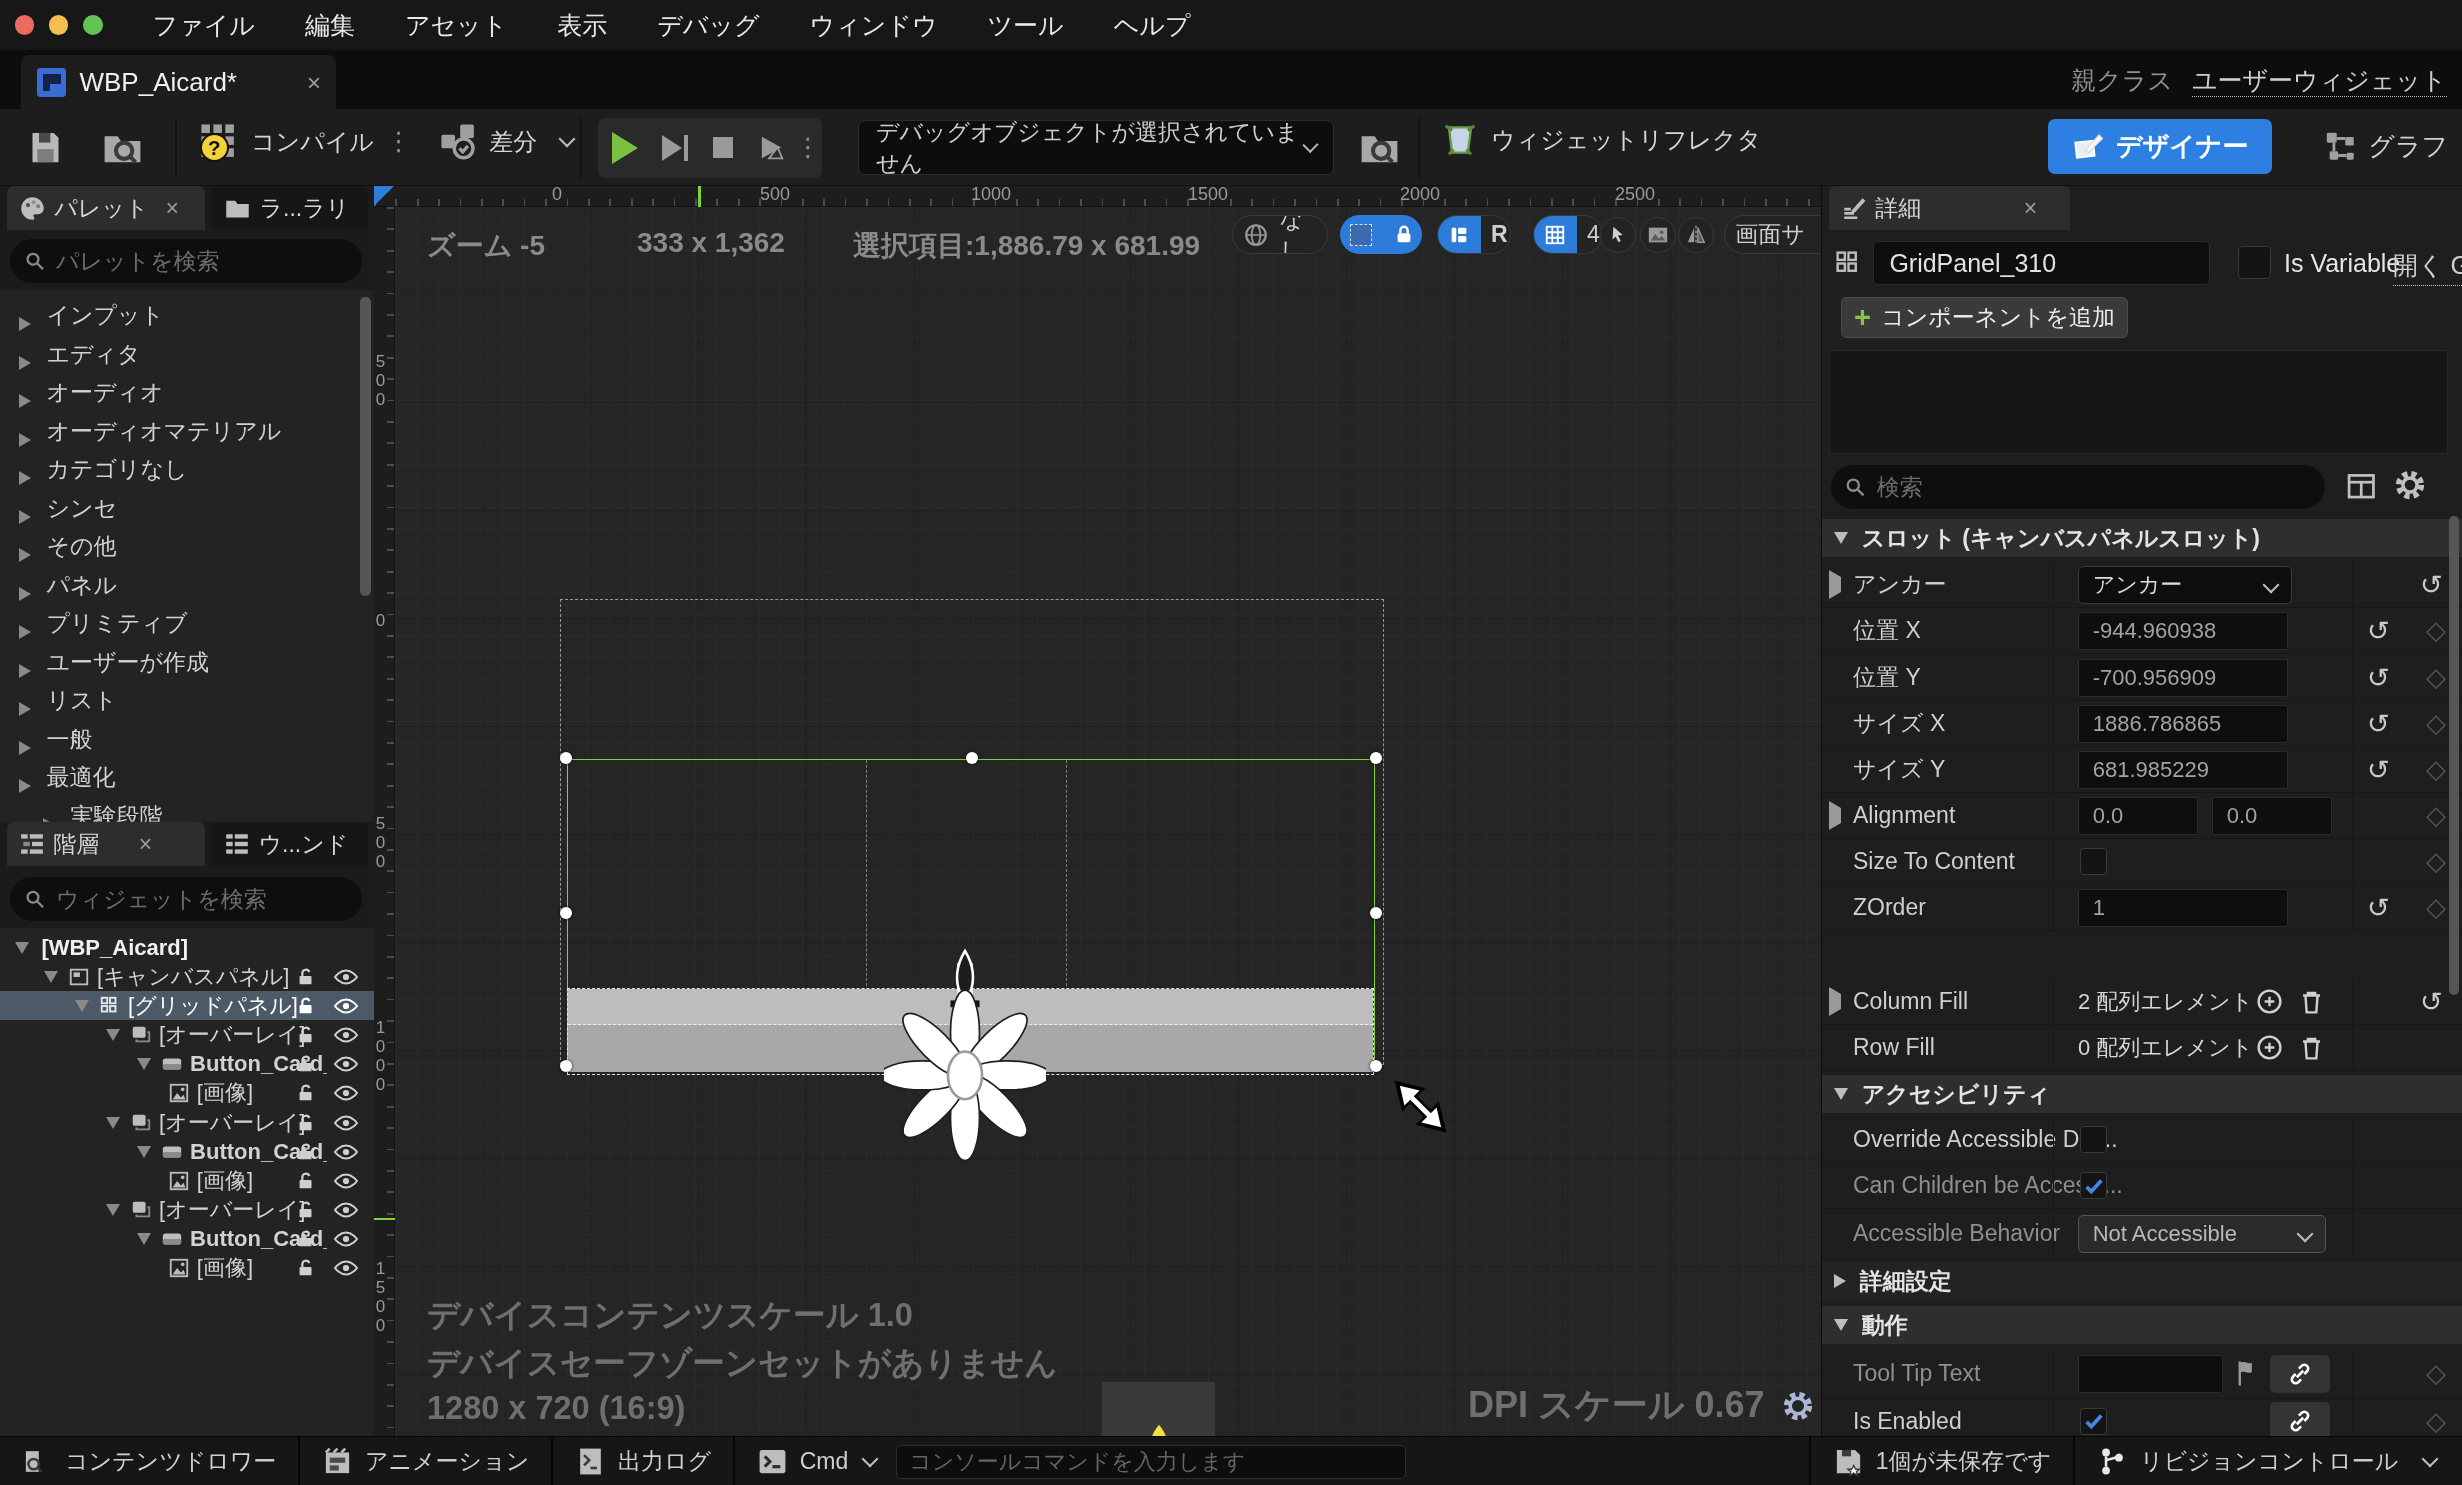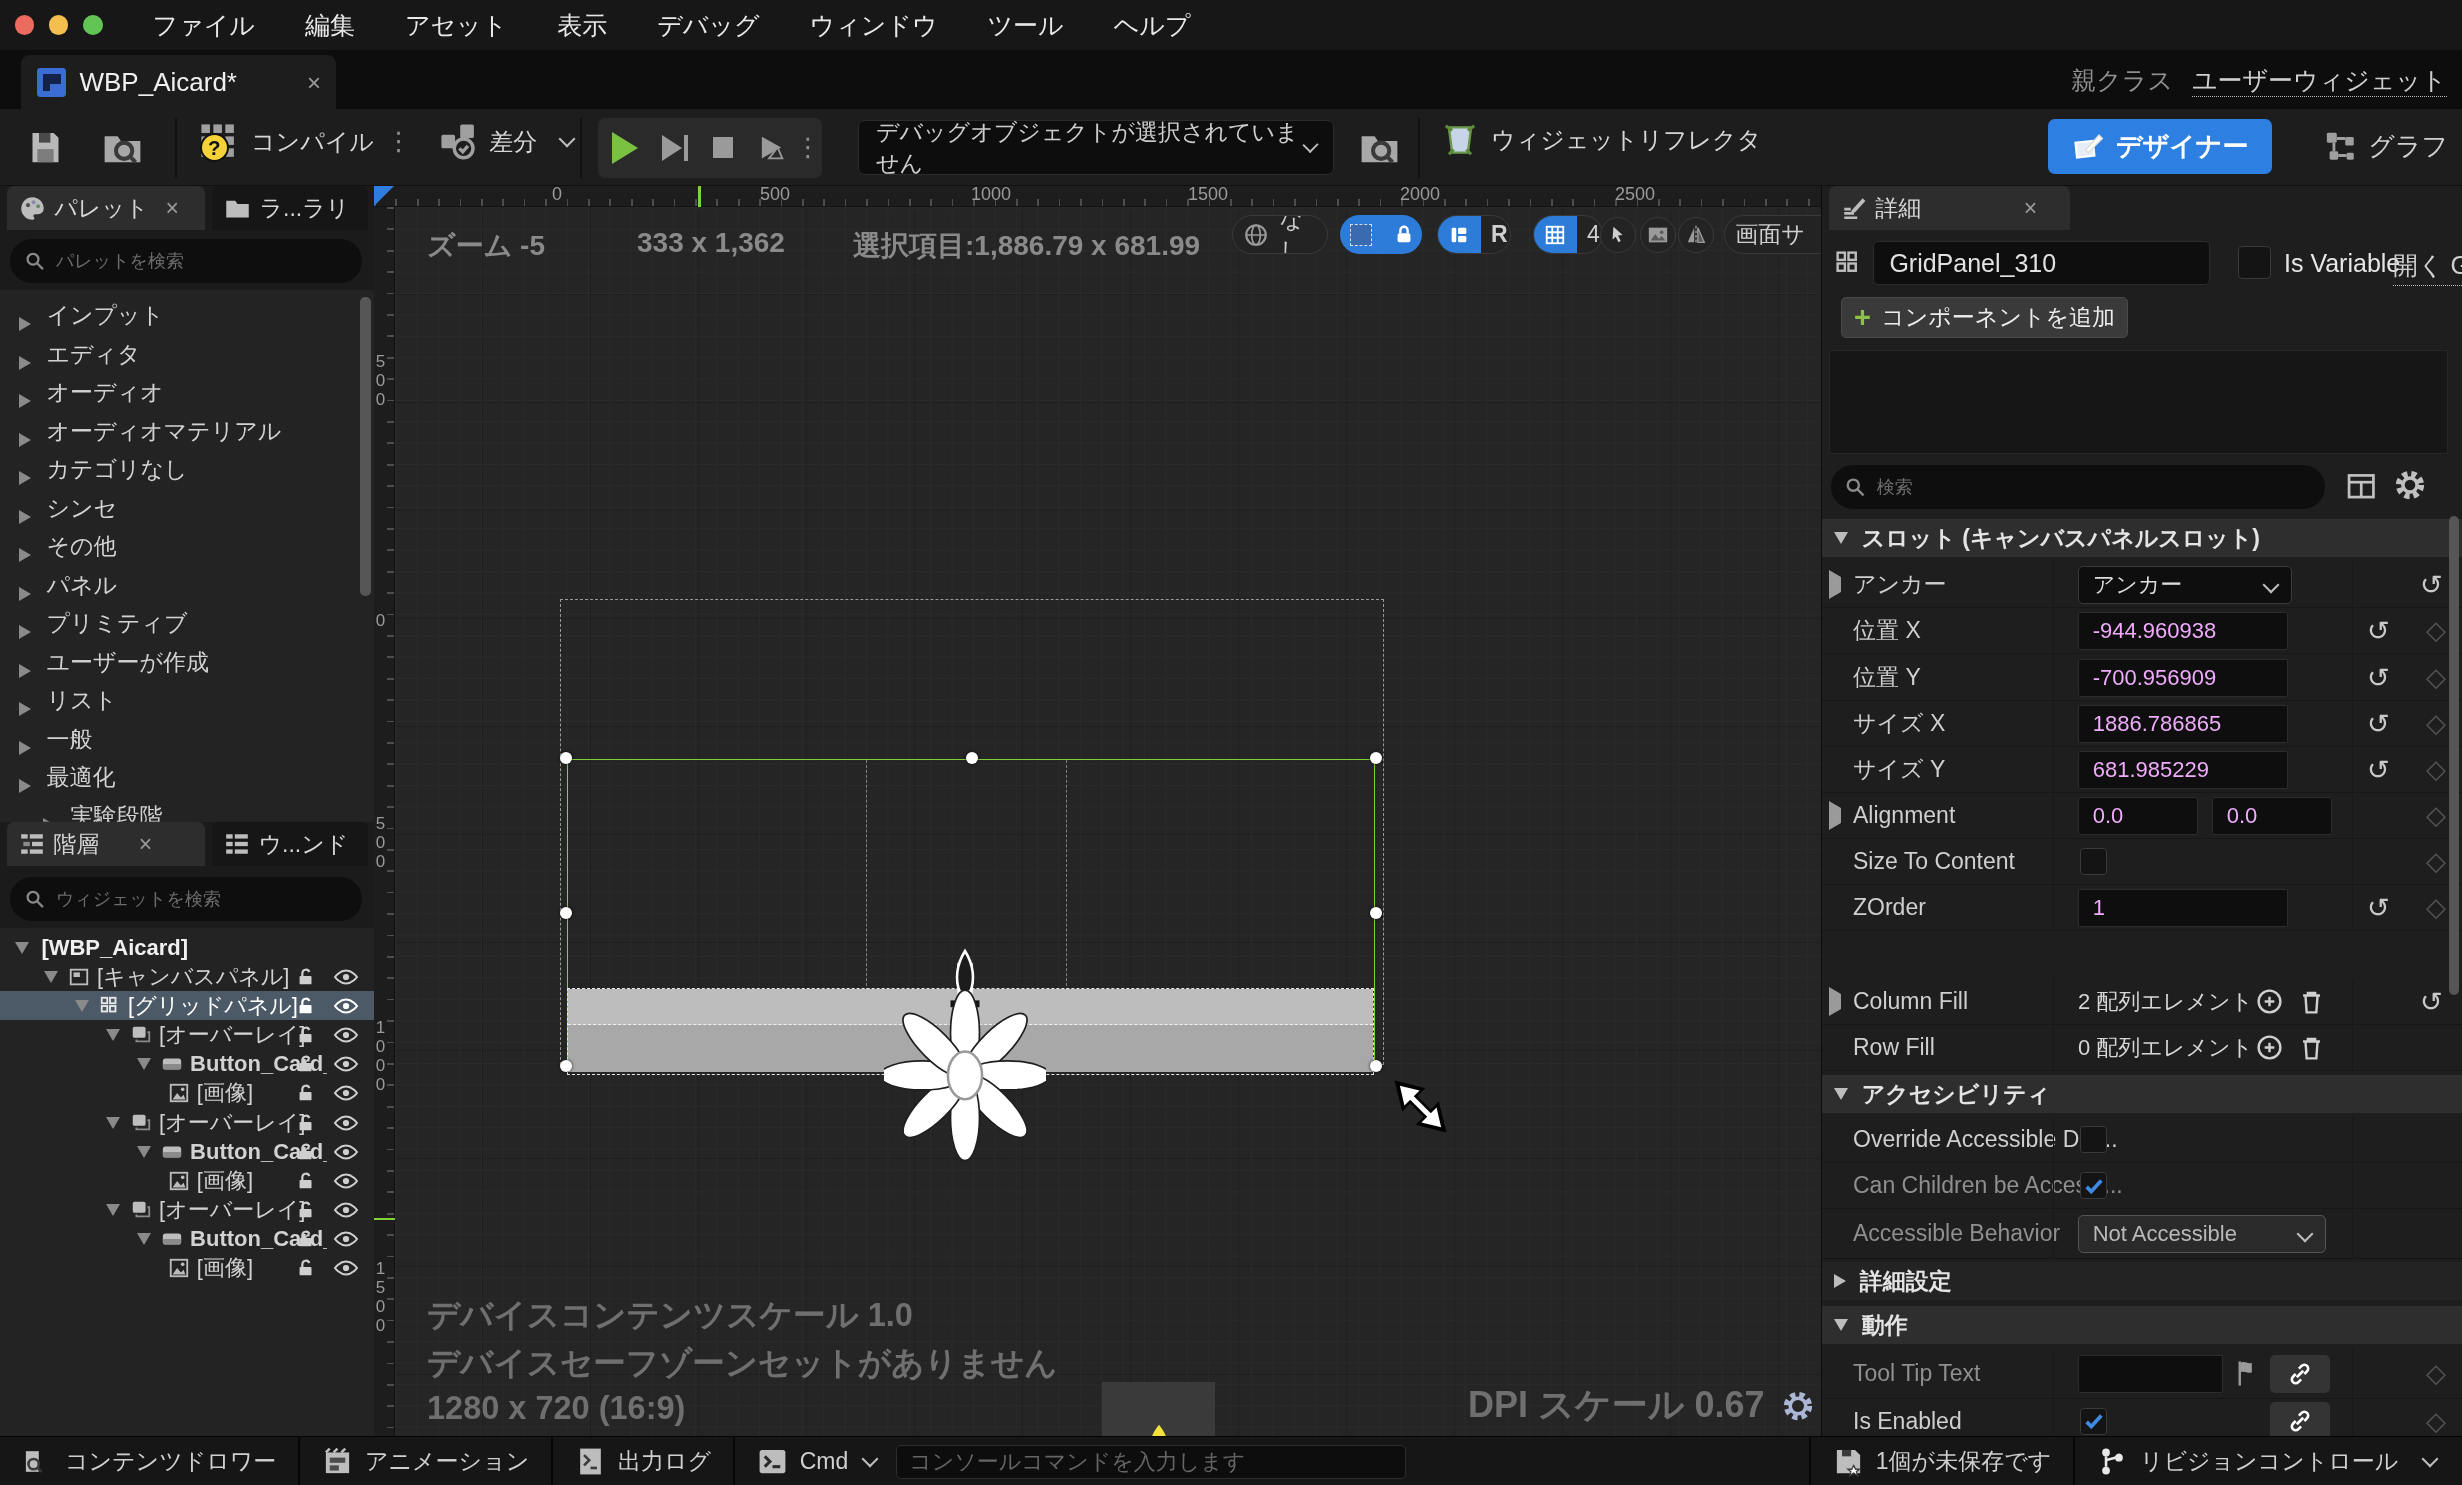--- a/index.html
+++ b/index.html
@@ -38,21 +38,21 @@
   #debugdd { position:absolute; left:858px; top:11px; width:476px; height:55px; background:#0d0d0d; border:0.9px solid #2c2c2c; border-radius:6.8px; display:flex; align-items:center; padding:0 17px; font-size:23px; color:#cdcdcd; }
   .chev { display:inline-block; width:12px; height:12px; border-right:2.6px solid #bdbdbd; border-bottom:2.6px solid #bdbdbd; transform:rotate(45deg); margin-left:13.7px; margin-top:-5.1px; }
   #designerbtn { position:absolute; left:2048px; top:10.3px; width:224px; height:55px; background:#2d80e1; border-radius:6.8px; display:flex; align-items:center; justify-content:center; gap:12px; color:#fff; font-size:26px; font-weight:bold; }
   #graphbtn { position:absolute; left:2324px; top:10.3px; height:55px; display:flex; align-items:center; gap:10.3px; font-size:26px; color:#cfcfcf; }
 
   
   #leftcol { left:0; top:186px; width:374px; height:1250px; background:#1b1b1b; }
   .ptab { position:absolute; height:44px; display:flex; align-items:center; padding:0 12px; font-size:23px; color:#d6d6d6; background:#161616; border-top-left-radius:6.8px; border-top-right-radius:6.8px; gap:8.5px; }
   .ptab.active { background:#2d2d2d; }
   .searchbox { position:absolute; background:#0e0e0e; border-radius:22px; display:flex; align-items:center; padding:0 13.7px; }
-  .searchbox input { background:transparent; border:0; outline:none; color:#cfcfcf; font-size:18px; width:100%; font-family:inherit; }
+  .searchbox input { background:transparent; border:0; outline:none; color:#cfcfcf; font-size:23px; width:100%; font-family:inherit; }
   .searchbox input::placeholder { color:#6c6c6c; }
   .listbg { position:absolute; background:#232323; }
   .prow { position:absolute; left:0; width:359px; height:38px; display:flex; align-items:flex-end; font-size:23px; color:#d2d2d2; }
   .tri-r { width:0; height:0; border-left:12px solid #8a8a8a; border-top:7.7px solid transparent; border-bottom:7.7px solid transparent; margin-left:19px; margin-right:15.4px; flex:0 0 auto; }
   .tri-d { width:0; height:0; border-top:12px solid #8a8a8a; border-left:7.7px solid transparent; border-right:7.7px solid transparent; flex:0 0 auto; }
   .scrollthumb { position:absolute; width:10.3px; border-radius:5.1px; background:#565656; }
 
   .hrow { position:absolute; left:0; width:374px; height:29px; display:flex; align-items:center; font-size:22px; color:#d2d2d2; }
   .hrow.sel { background:#4c5a68; }
   .hrow .rowicons { position:absolute; right:15.4px; display:flex; gap:15.4px; align-items:center; }
@@ -94,21 +94,21 @@
   
   #details { left:1821px; top:186px; width:641px; height:1250px; background:#1e1e1e; border-left:1.7px solid #0d0d0d; overflow:hidden; }
   .dsec { position:absolute; left:0; width:641px; height:38px; background:#2e2e2e; display:flex; align-items:center; font-size:23px; font-weight:bold; color:#e4e4e4; gap:13.7px; padding-left:12px; }
   .dsec.flat { background:#232323; font-weight:bold; }
   .drow { position:absolute; left:0; width:641px; height:46px; border-bottom:0.9px solid #171717; display:flex; align-items:center; }
   .dlabel { position:absolute; left:31px; font-size:23px; color:#cfcfcf; white-space:nowrap; }
   .dlabel.dim { color:#8f8f8f; }
   .dexp { position:absolute; left:6.8px; }
   .dsep1 { position:absolute; left:231px; top:0; bottom:0; width:0.9px; background:#181818; }
   .dsep2 { position:absolute; left:530px; top:0; bottom:0; width:0.9px; background:#181818; }
-  .dinput { position:absolute; left:256px; width:210px; height:38px; background:#0e0e0e; border:0.9px solid #2c2c2c; border-radius:2px; color:#f0abfc; font-size:22px; display:flex; align-items:center; padding:0 13.7px; white-space:nowrap; }
+  .dinput { position:absolute; left:256px; width:210px; height:38px; background:#0e0e0e; border:0.9px solid #2c2c2c; border-radius:2px; color:#a3a3a3; font-size:22px; display:flex; align-items:center; padding:0 13.7px; white-space:nowrap; }
   .ddrop { position:absolute; left:256px; width:214px; height:38px; background:#0e0e0e; border:0.9px solid #3a3a3a; border-radius:5.1px; color:#dcdcdc; font-size:22px; display:flex; align-items:center; justify-content:space-between; padding:0 13.7px; }
   .dundo { position:absolute; left:545px; color:#c9c9c9; font-size:27px; }
   .ddia { position:absolute; left:604px; color:#555; font-size:26px; }
   .dcheck { position:absolute; left:258px; width:27px; height:27px; background:#141414; border:0.9px solid #3a3a3a; border-radius:3.4px; display:flex; align-items:center; justify-content:center; }
   .linkbtn { position:absolute; left:448px; width:60px; height:38px; background:#343434; border-radius:5.1px; display:flex; align-items:center; justify-content:center; }
 
   
   #statusbar { left:0; top:1436px; width:2462px; height:50px; background:#161616; border-top:1.7px solid #050505; display:flex; align-items:center; font-size:23px; color:#cfcfcf; }
   .sb-item { display:flex; align-items:center; gap:12px; padding:0 22px; height:100%; }
   .sb-sep { width:1.7px; height:100%; background:#060606; }

